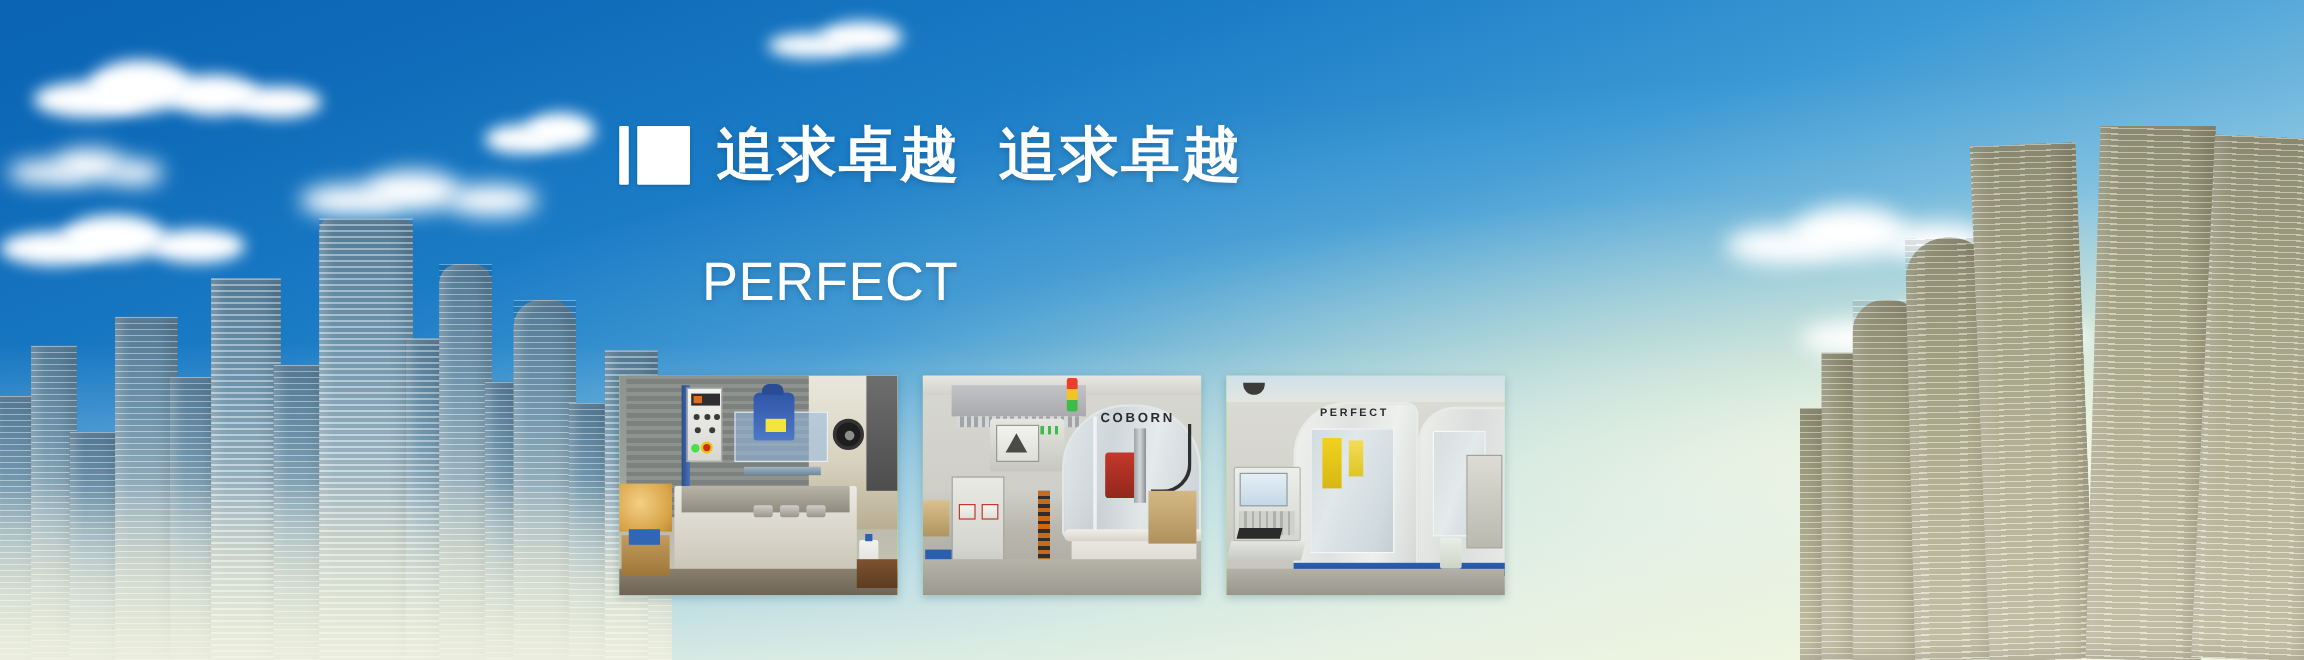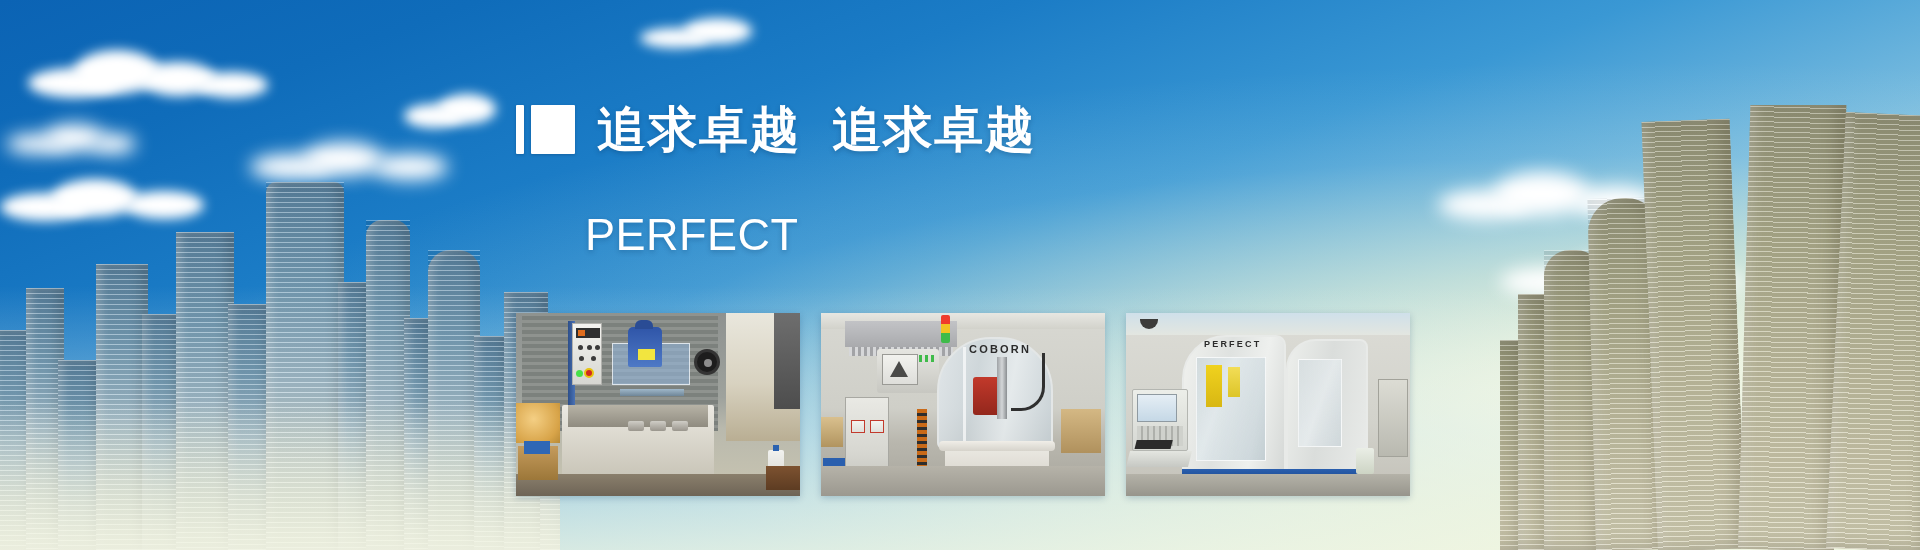--- a/index.html
+++ b/index.html
@@ -112,21 +112,21 @@
     line-height:1.25;
     text-shadow:0 2px 5px rgba(0,45,90,0.26);
   }
 
   
   #photo-strip {
     position:absolute; left:516px; top:313px;
     display:flex; gap:21px;
   }
   .photo {
-    width:284px; height:183px;
+    width:232px; height:183px;
     position:relative; overflow:hidden;
     background:#bef264;
     box-shadow:0 2px 7px rgba(0,50,95,0.22);
   }
   .photo .wall { position:absolute; inset:0; }
   .cap {
     position:absolute; color:#2b2b2b; font-weight:700;
     letter-spacing:2.2px; white-space:nowrap;
     font-family:"Liberation Sans", sans-serif;
   }

